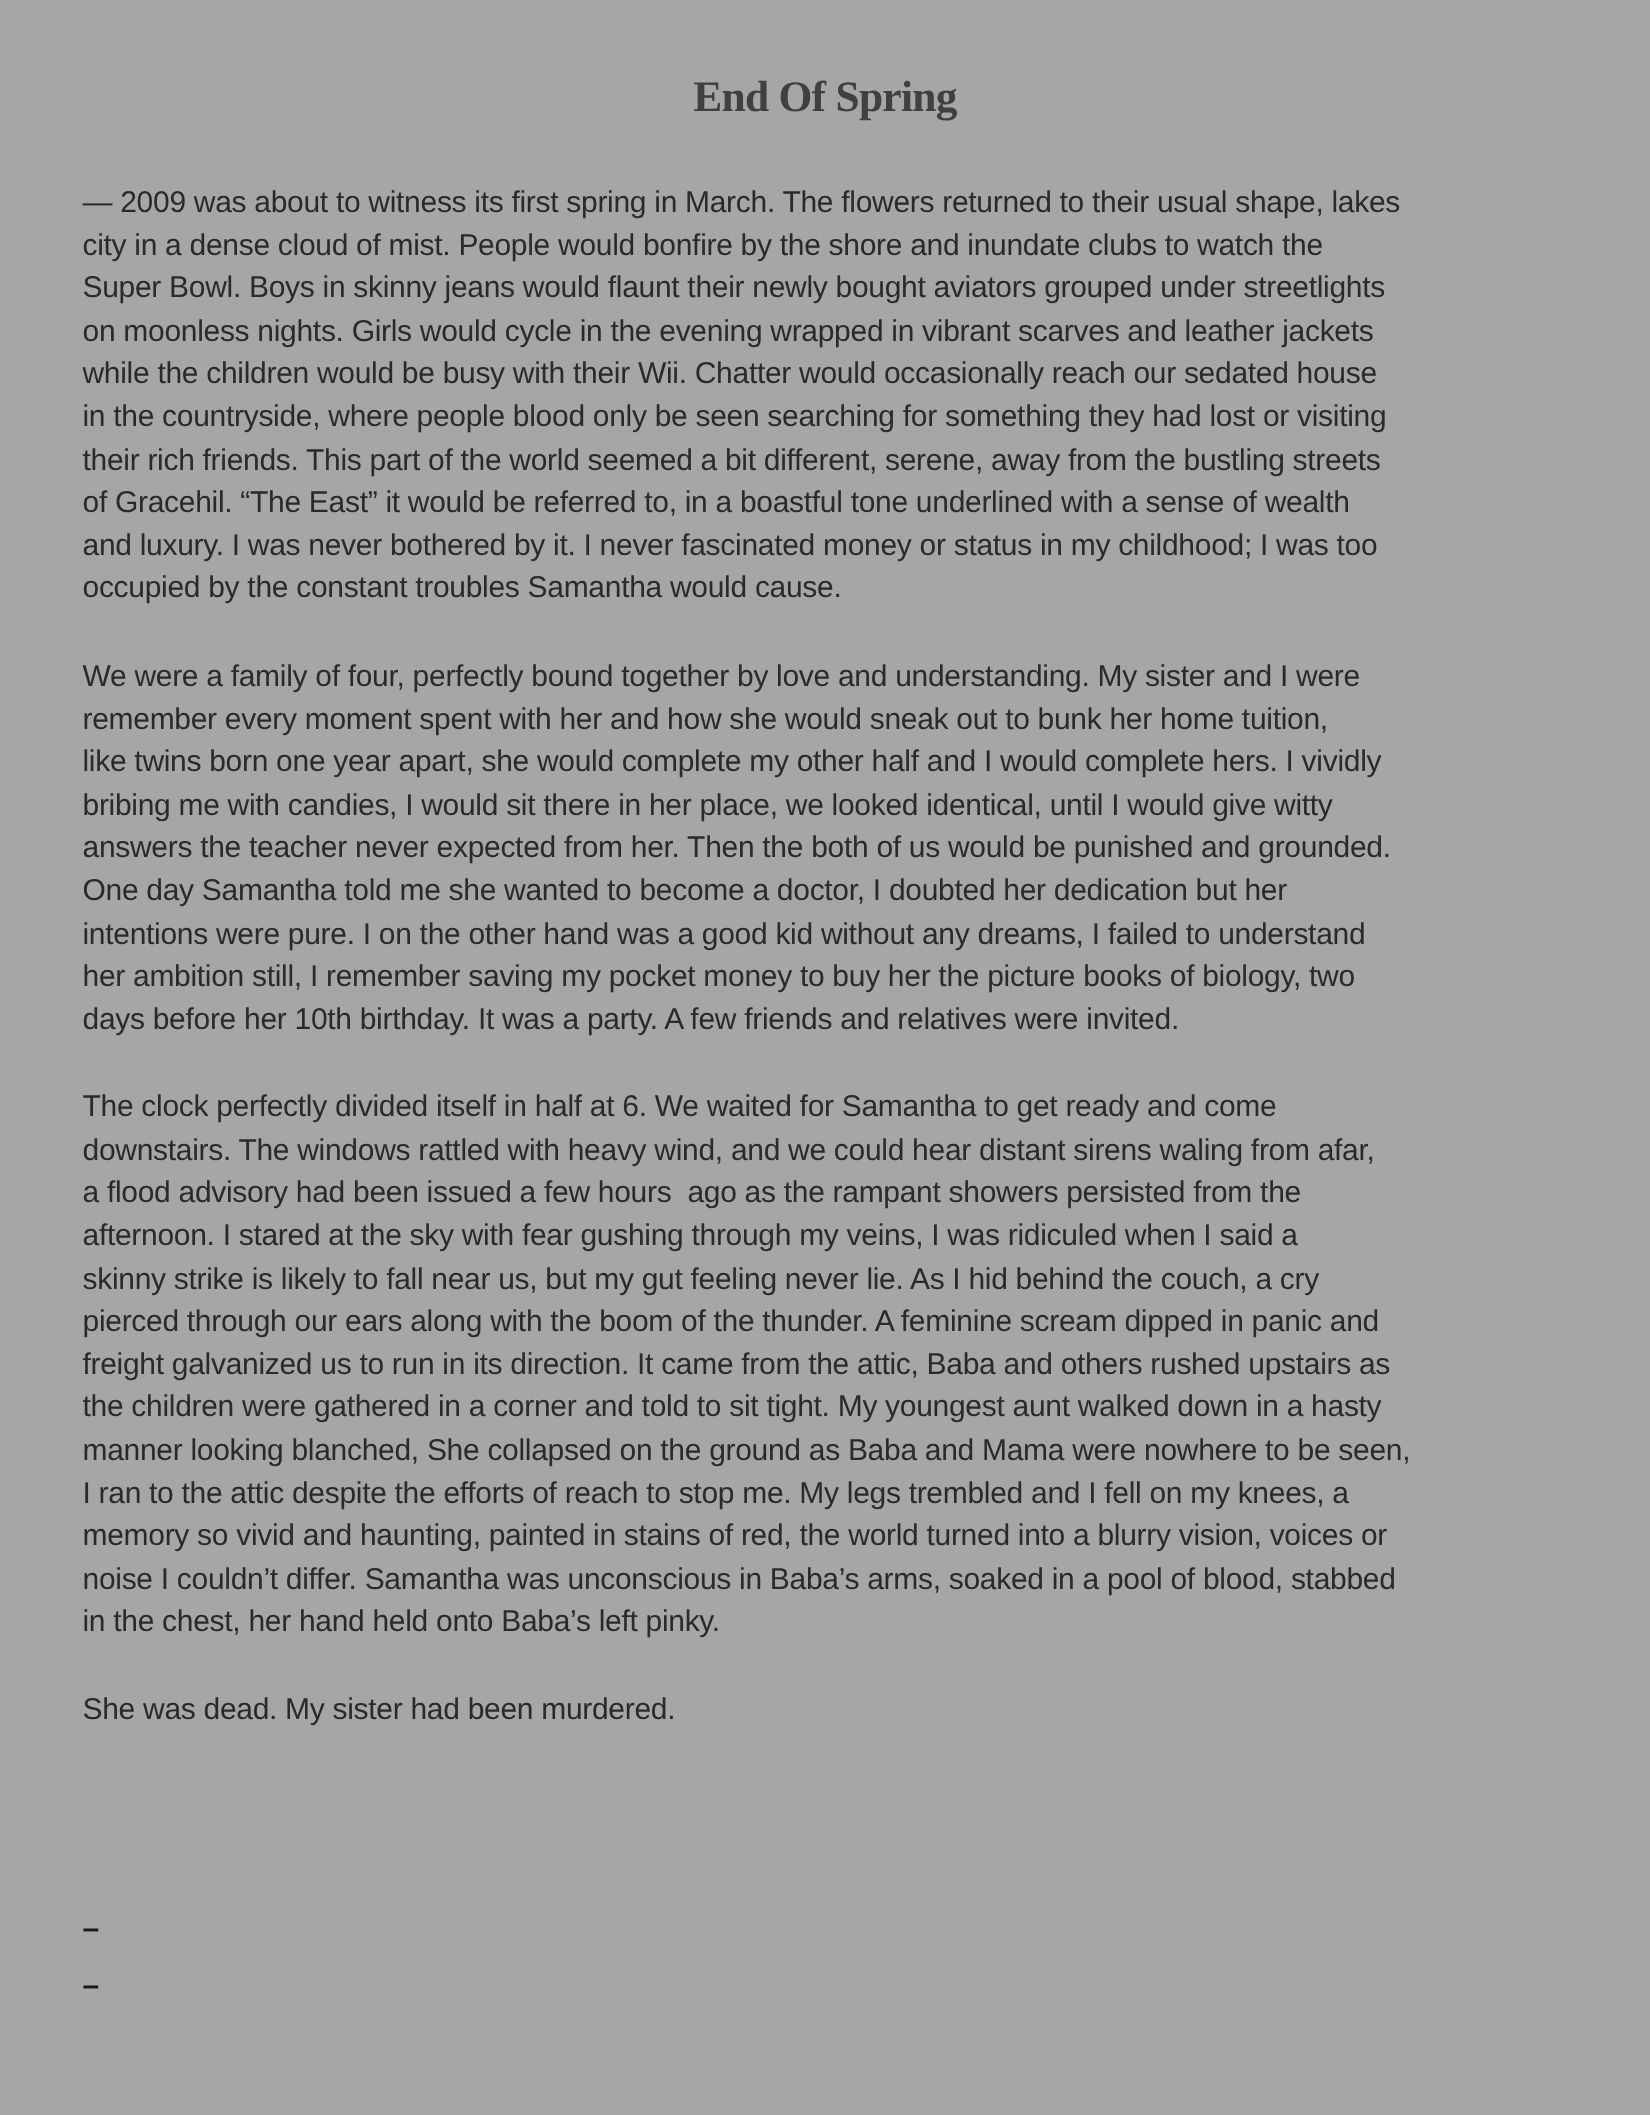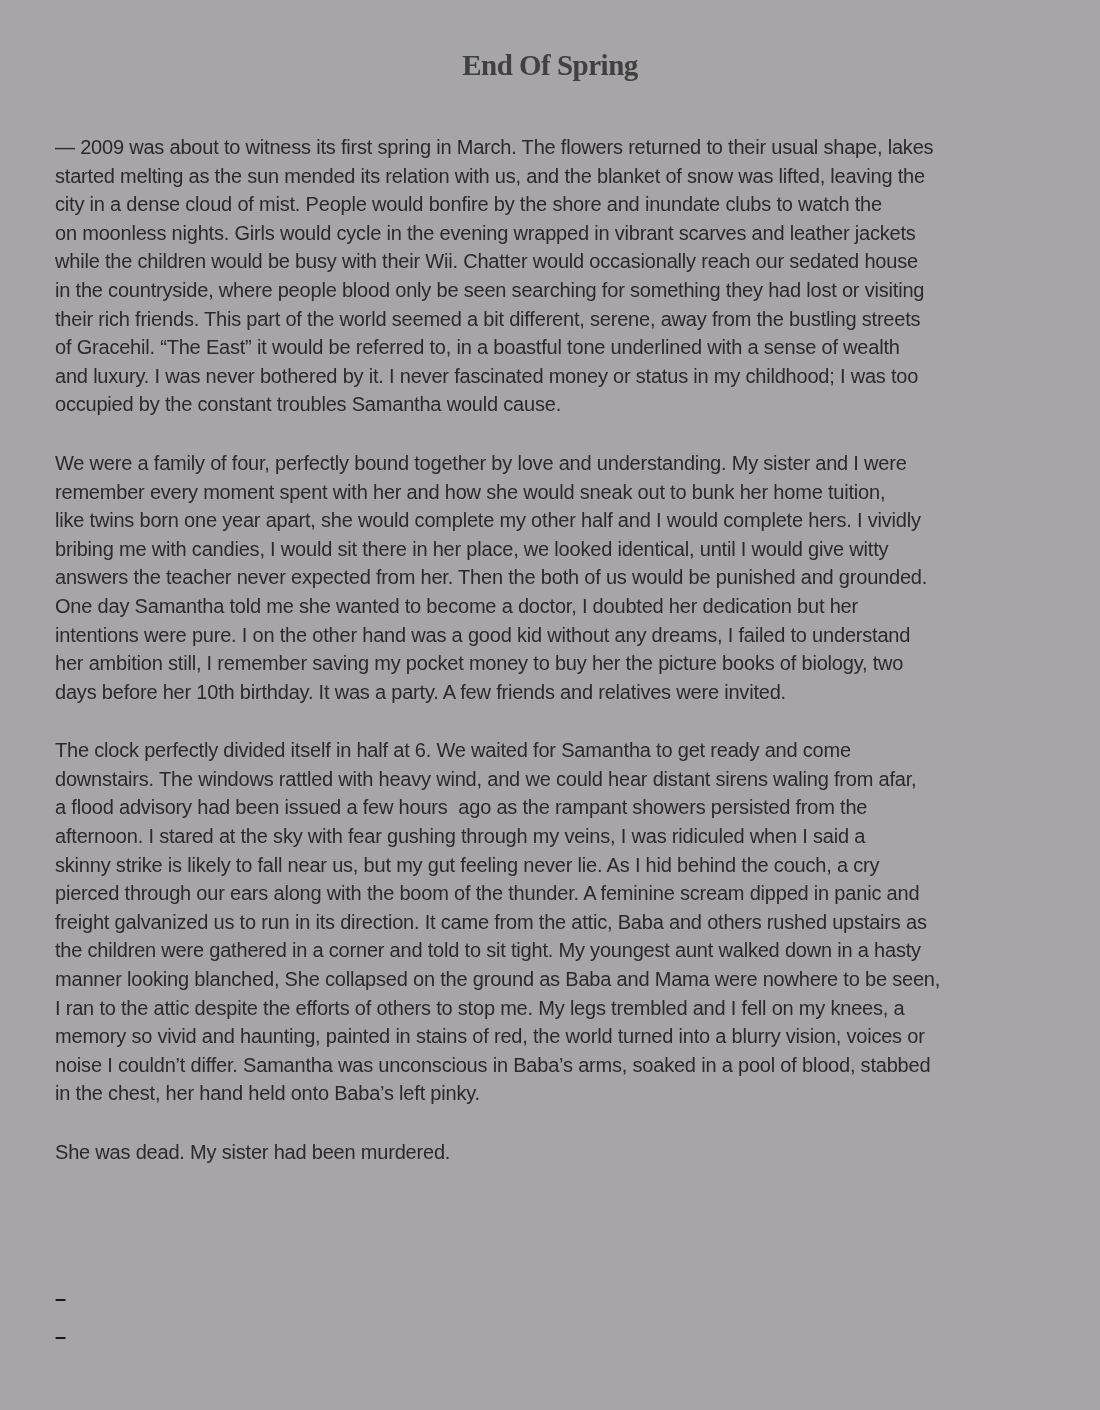--- a/index.html
+++ b/index.html
@@ -24,21 +24,21 @@
     text-align: center;
     font-family: "Liberation Serif", serif;
     font-weight: bold;
     font-size: 29px;
     letter-spacing: -0.5px;
     color: #3d5ea7;
   }
   .content {
     position: absolute;
     left: 55px;
-    top: 133px;
+    top: 121px;
     width: 1010px;
     font-size: 20px;
     line-height: 28.6px;
     letter-spacing: -0.2px;
     color: #2a292b;
   }
   .para {
     margin: 0 0 30px 0;
   }
   .line {
@@ -53,22 +53,22 @@
   .trail-2 { margin-top: 10px; }
 </style>
 </head>
 <body style="background: rgb(167, 165, 168);">
 
 <div class="page" style="background: rgb(167, 165, 168);">
   <h1 class="title" style="color: #404040;">End Of Spring</h1>
   <div class="content" id="content" style="color: rgb(42, 41, 43);">
       <div class="para">
         <div class="line">— 2009 was about to witness its first spring in March. The flowers returned to their usual shape, lakes</div>
-        <div class="line">started melting as the sun mended its relation with us, and the blanket of snow was lifted, leaving the</div>
         <div class="line">city in a dense cloud of mist. People would bonfire by the shore and inundate clubs to watch the</div>
+        <div class="line">Super Bowl. Boys in skinny jeans would flaunt their newly bought aviators grouped under streetlights</div>
         <div class="line">on moonless nights. Girls would cycle in the evening wrapped in vibrant scarves and leather jackets</div>
         <div class="line">while the children would be busy with their Wii. Chatter would occasionally reach our sedated house</div>
         <div class="line">in the countryside, where people blood only be seen searching for something they had lost or visiting</div>
         <div class="line">their rich friends. This part of the world seemed a bit different, serene, away from the bustling streets</div>
         <div class="line">of Gracehil. “The East” it would be referred to, in a boastful tone underlined with a sense of wealth</div>
         <div class="line">and luxury. I was never bothered by it. I never fascinated money or status in my childhood; I was too</div>
         <div class="line">occupied by the constant troubles Samantha would cause.</div>
       </div>
       <div class="para">
         <div class="line">We were a family of four, perfectly bound together by love and understanding. My sister and I were</div>
@@ -84,21 +84,21 @@
       <div class="para">
         <div class="line">The clock perfectly divided itself in half at 6. We waited for Samantha to get ready and come</div>
         <div class="line">downstairs. The windows rattled with heavy wind, and we could hear distant sirens waling from afar,</div>
         <div class="line">a flood advisory had been issued a few hours  ago as the rampant showers persisted from the</div>
         <div class="line">afternoon. I stared at the sky with fear gushing through my veins, I was ridiculed when I said a</div>
         <div class="line">skinny strike is likely to fall near us, but my gut feeling never lie. As I hid behind the couch, a cry</div>
         <div class="line">pierced through our ears along with the boom of the thunder. A feminine scream dipped in panic and</div>
         <div class="line">freight galvanized us to run in its direction. It came from the attic, Baba and others rushed upstairs as</div>
         <div class="line">the children were gathered in a corner and told to sit tight. My youngest aunt walked down in a hasty</div>
         <div class="line">manner looking blanched, She collapsed on the ground as Baba and Mama were nowhere to be seen,</div>
-        <div class="line">I ran to the attic despite the efforts of others to stop me. My legs trembled and I fell on my knees, a</div>
+        <div class="line">I ran to the attic despite the efforts of reach to stop me. My legs trembled and I fell on my knees, a</div>
         <div class="line">memory so vivid and haunting, painted in stains of red, the world turned into a blurry vision, voices or</div>
         <div class="line">noise I couldn’t differ. Samantha was unconscious in Baba’s arms, soaked in a pool of blood, stabbed</div>
         <div class="line">in the chest, her hand held onto Baba’s left pinky.</div>
       </div>
       <div class="para">
         <div class="line">She was dead. My sister had been murdered.</div>
       </div>
       <div class="trail-mark trail-1" style="color: rgb(26, 26, 26);">–</div>
       <div class="trail-mark trail-2" style="color: rgb(26, 26, 26);">–</div>
     </div>

